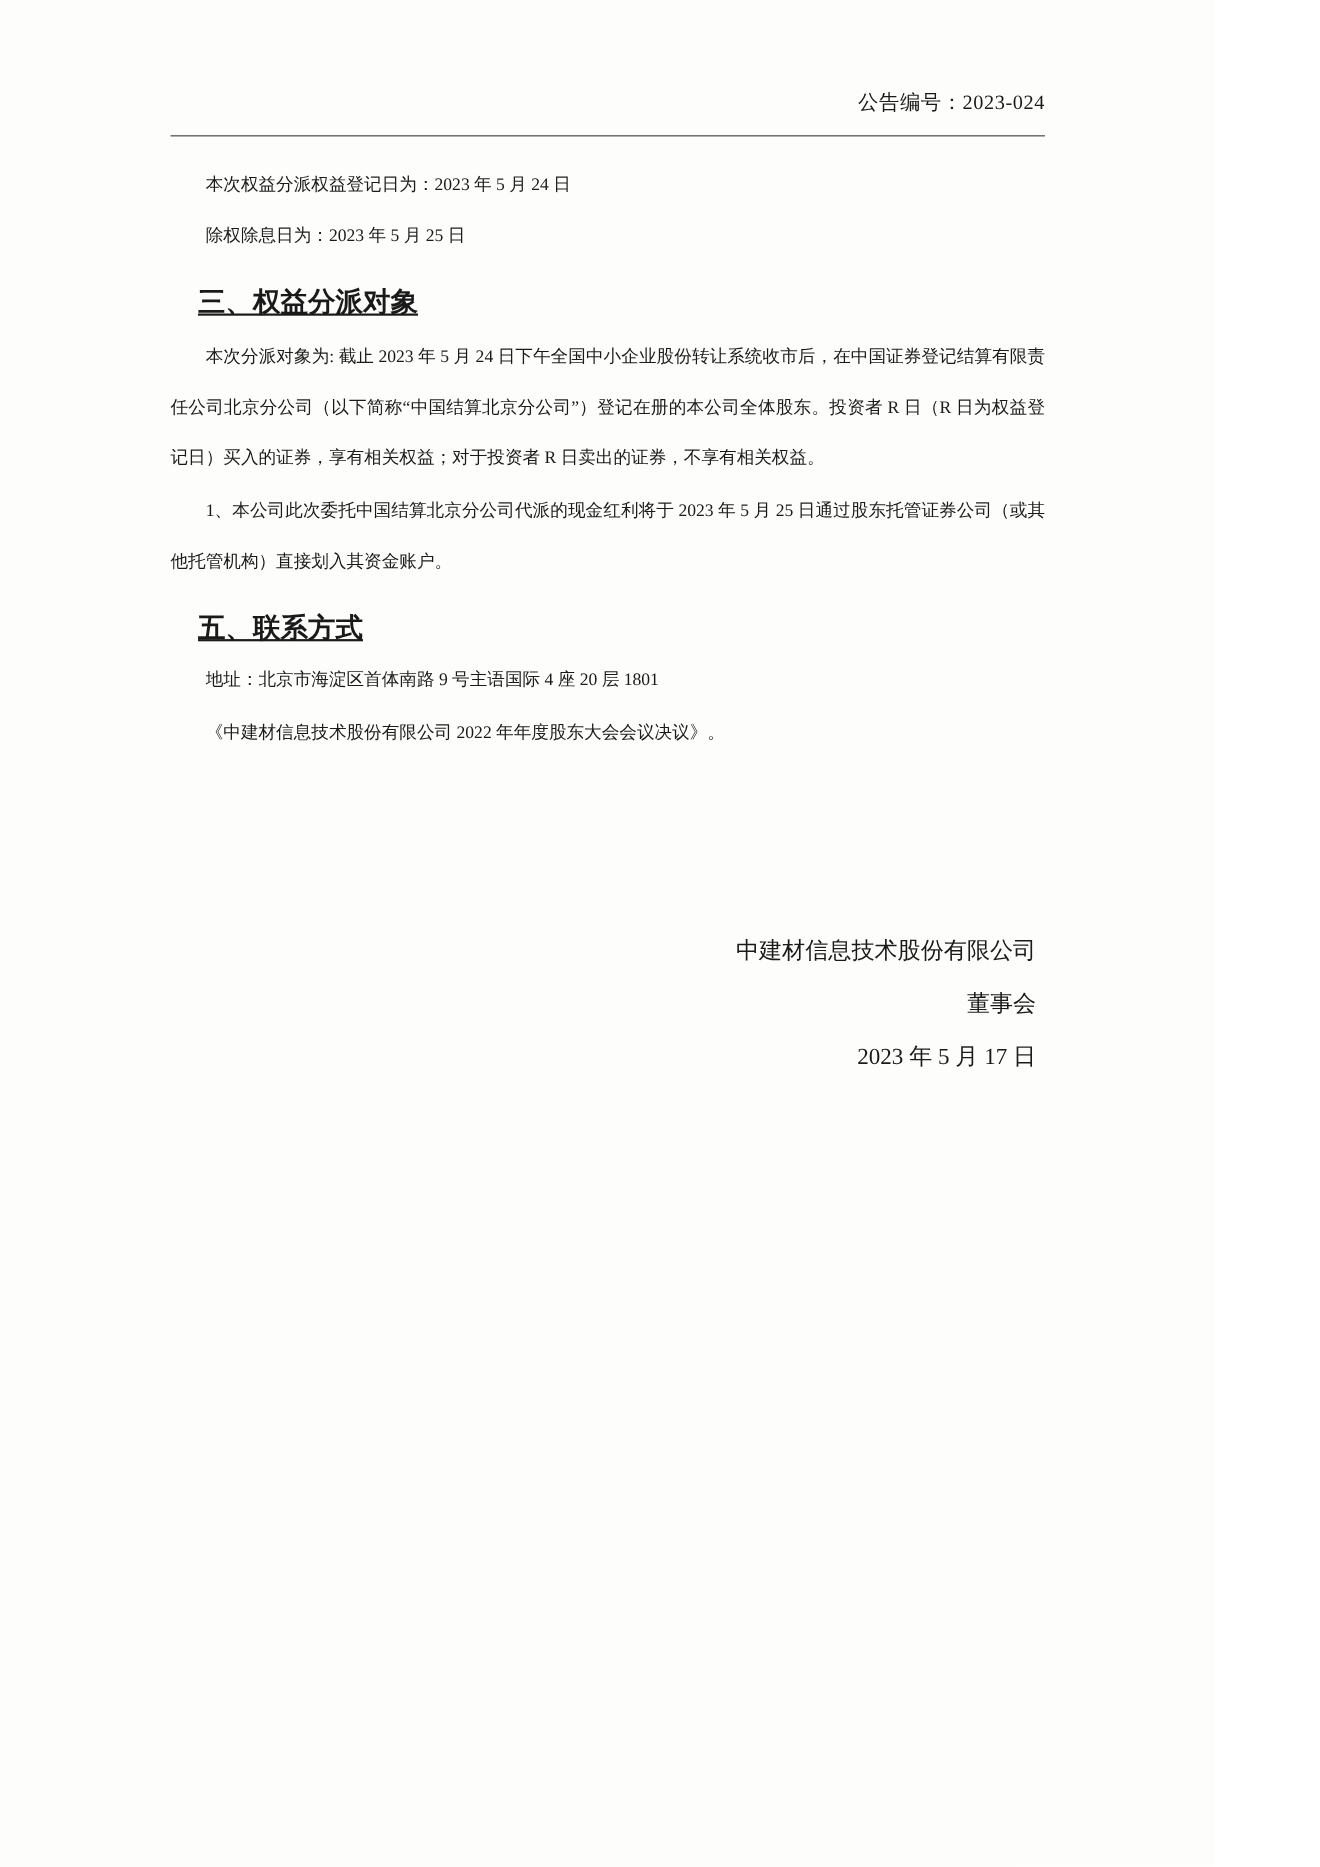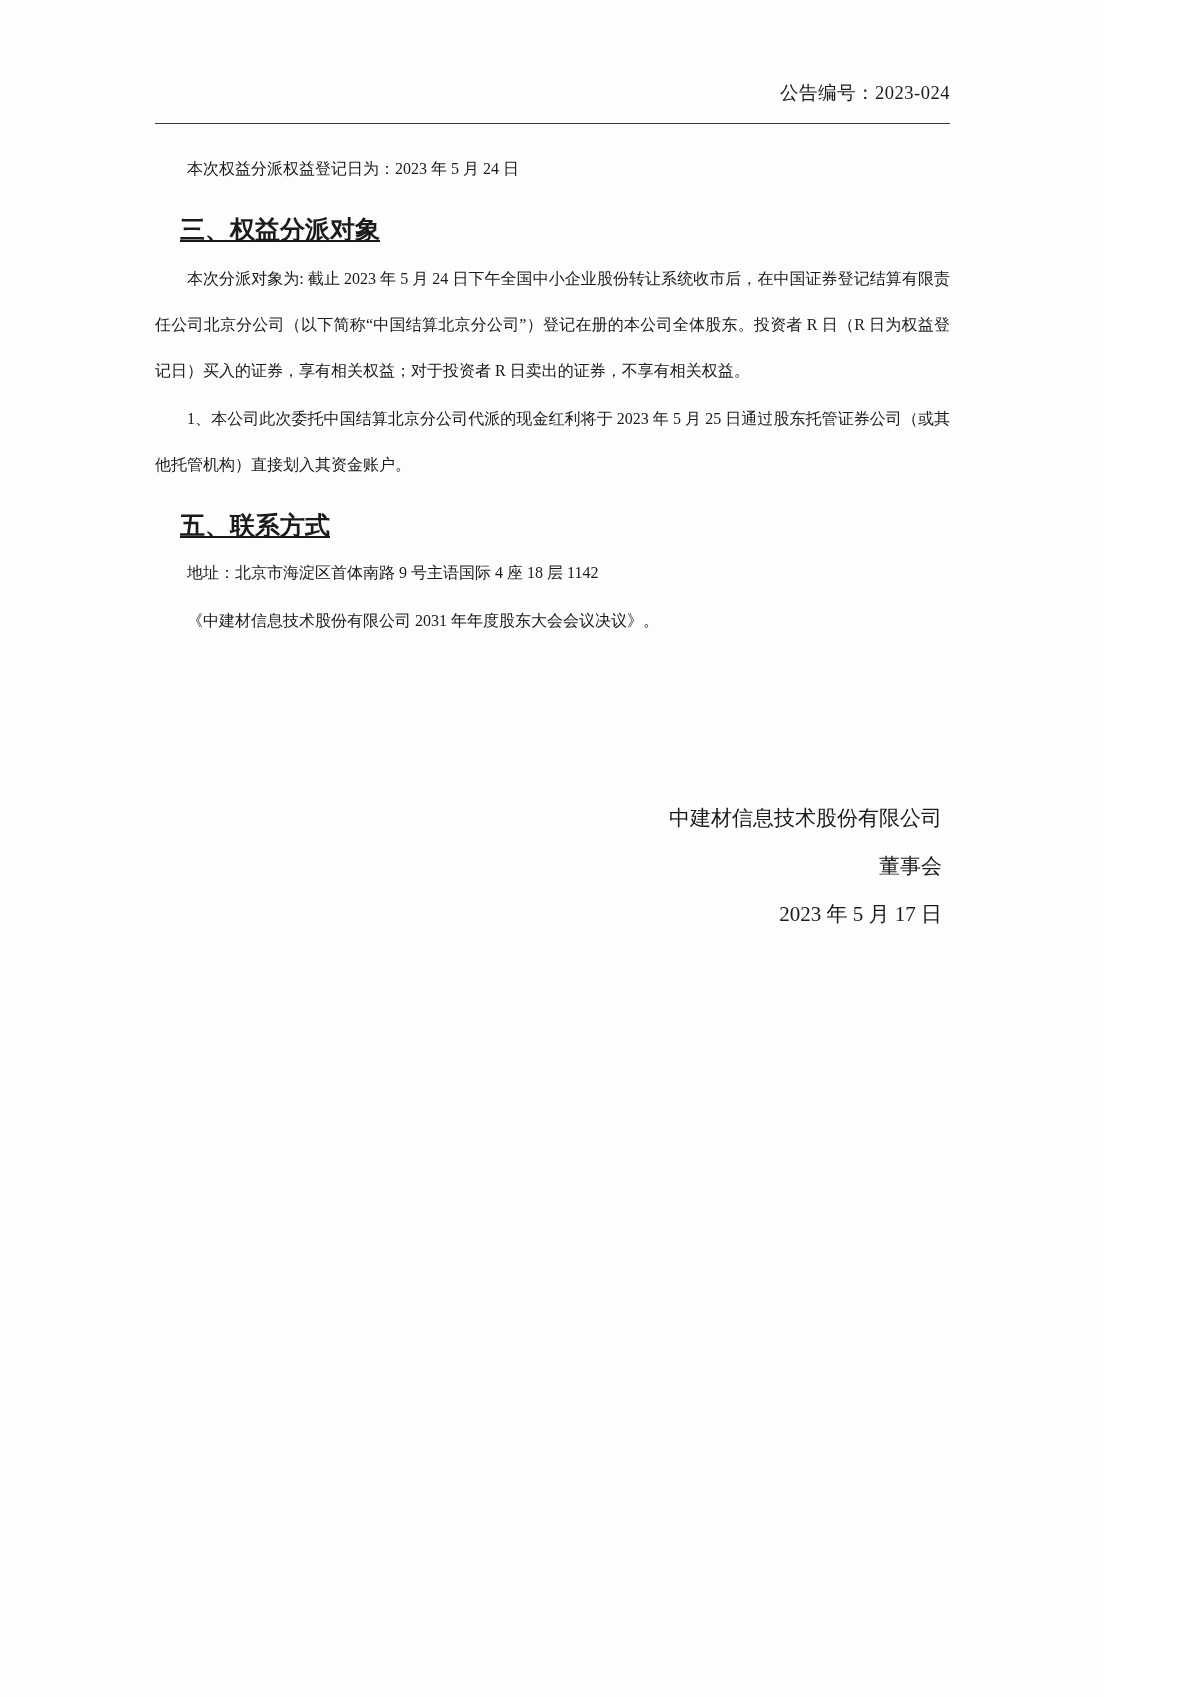--- a/index.html
+++ b/index.html
@@ -89,30 +89,31 @@
 
 <div class="page">
   <div class="content">
 
     <div class="header-no">公告编号：2023-024</div>
     <hr class="rule">
 
     <div class="body-area">
 
       <p class="indent">本次权益分派权益登记日为：2023 年 5 月 24 日</p>
+      <p class="indent">除权除息日为：2023 年 5 月 25 日</p>
 
       <p class="heading">三、权益分派对象</p>
       <p class="indent para para-just">本次分派对象为: 截止 2023 年 5 月 24 日下午全国中小企业股份转让系统收市后，在中国证券登记结算有限责任公司北京分公司（以下简称“中国结算北京分公司”）登记在册的本公司全体股东。投资者 R 日（R 日为权益登记日）买入的证券，享有相关权益；对于投资者 R 日卖出的证券，不享有相关权益。</p>
 
       <p class="indent para para-just">1、本公司此次委托中国结算北京分公司代派的现金红利将于 2023 年 5 月 25 日通过股东托管证券公司（或其他托管机构）直接划入其资金账户。</p>
 
       <p class="heading">五、联系方式</p>
-      <p class="sub-line">地址：北京市海淀区首体南路 9 号主语国际 4 座 18 层 1142</p>
+      <p class="sub-line">地址：北京市海淀区首体南路 9 号主语国际 4 座 20 层 1801</p>
 
-      <p class="indent para">《中建材信息技术股份有限公司 2031 年年度股东大会会议决议》。</p>
+      <p class="indent para">《中建材信息技术股份有限公司 2022 年年度股东大会会议决议》。</p>
 
       <div class="signature">
         <div>中建材信息技术股份有限公司</div>
         <div>董事会</div>
         <div>2023 年 5 月 17 日</div>
       </div>
 
     </div>
   </div>
 </div>

